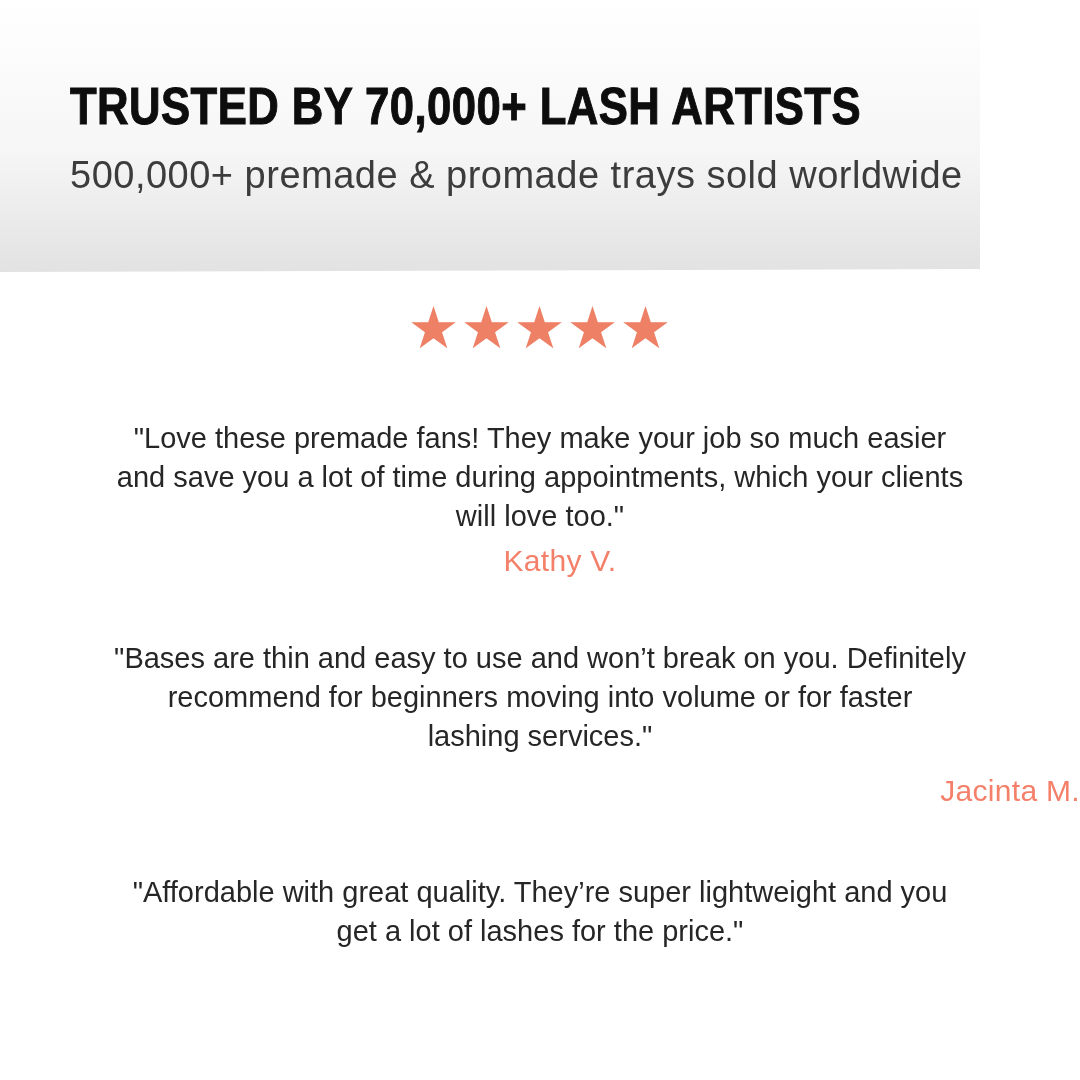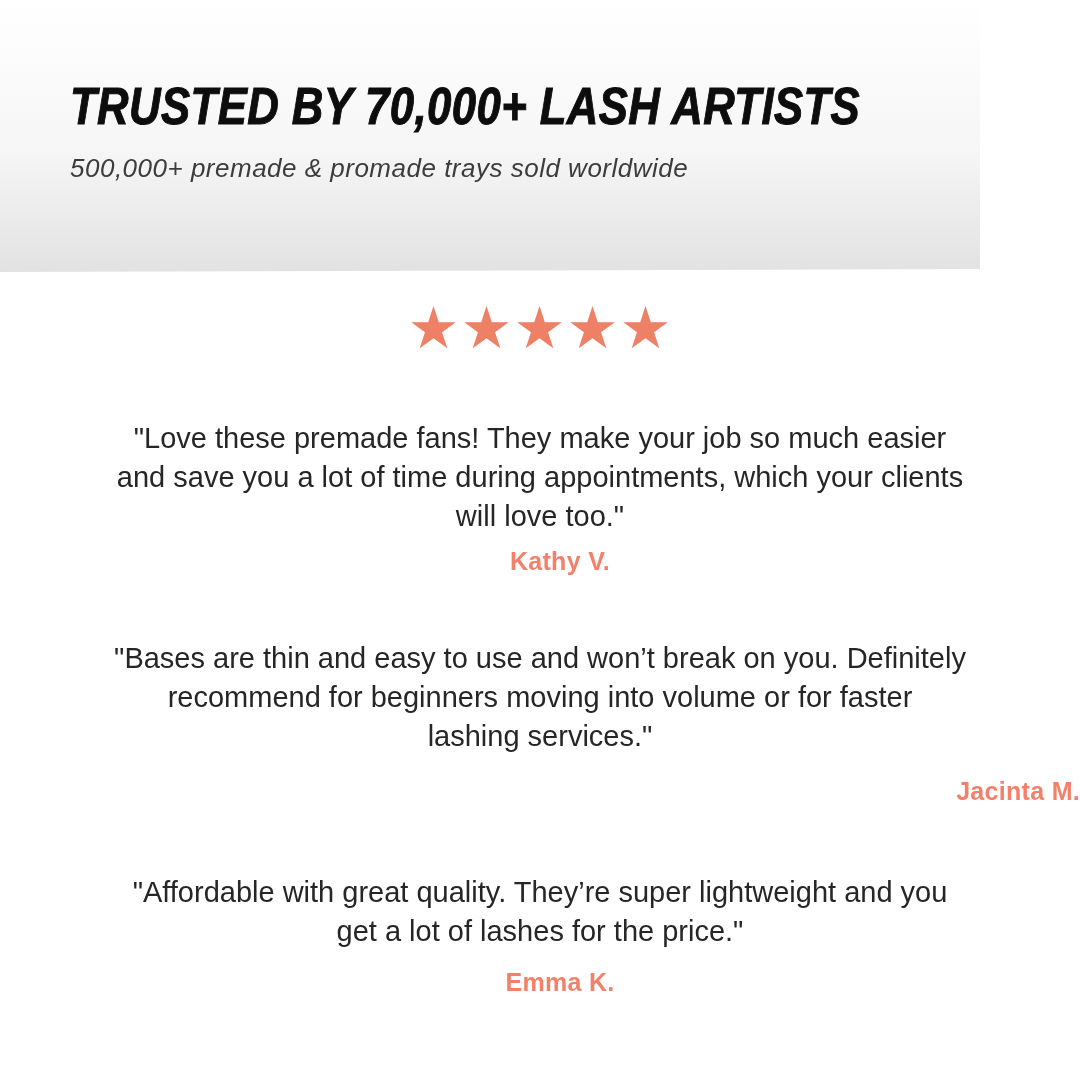--- a/index.html
+++ b/index.html
@@ -19,39 +19,38 @@
     background:#ffffff;
     overflow:hidden;
     font-family:"Liberation Sans", sans-serif;
   }
   .hero{
     position:absolute;
     top:0;left:0;
     width:980px;height:272px;
     background:linear-gradient(180deg, var(--grad-top) 0%, #f6f6f6 55%, var(--grad-bottom) 100%);
     clip-path:polygon(0 0, 100% 0, 100% calc(100% - 3px), 0 100%);
-    font-style:italic;
   }
   .hero-title{
     position:absolute;
     left:70px;top:80px;
     font-size:52px;
     line-height:1;
     font-weight:800;
     letter-spacing:0.5px;
     color:var(--heading);
     -webkit-text-stroke:1px var(--heading);
     transform:scaleX(0.84);
     transform-origin:left center;
     white-space:nowrap;
   }
   .hero-subtitle{
     position:absolute;
     left:70px;top:153px;
-    font-size:26px;
+    font-size:38px;
     line-height:1.2;
     font-weight:300;
     letter-spacing:0.5px;
     color:#3c3c3c;
     white-space:nowrap;
   }
   .stars{
     position:absolute;
     top:299px;left:0;
     width:1080px;
@@ -73,23 +72,23 @@
   .t2{top:639px;}
   .t3{top:873px;}
   .quote{
     font-size:29px;
     line-height:39px;
     font-weight:400;
     color:var(--body-text);
     white-space:pre-line;
   }
   .name{
-    font-size:25px;
+    font-size:30px;
     line-height:36px;
-    font-weight:700;
+    font-weight:400;
     letter-spacing:0.3px;
     color:var(--accent);
     margin-left:40px;
   }
   .t1 .name{margin-top:7px;}
   .t2 .name{margin-top:17px;text-align:right;}
   .t3 .name{margin-top:13px;}
 </style>
 </head>
 <body>
@@ -117,18 +116,17 @@
     <article class="testimonial t2">
       <p class="quote">"Bases are thin and easy to use and won’t break on you. Definitely
 recommend for beginners moving into volume or for faster
 lashing services."</p>
       <p class="name">Jacinta M.</p>
     </article>
 
     <article class="testimonial t3">
       <p class="quote">"Affordable with great quality. They’re super lightweight and you
 get a lot of lashes for the price."</p>
-      <p class="name">Emma K.</p>
     </article>
 
   </section>
 
 </div>
 
 </body></html>

